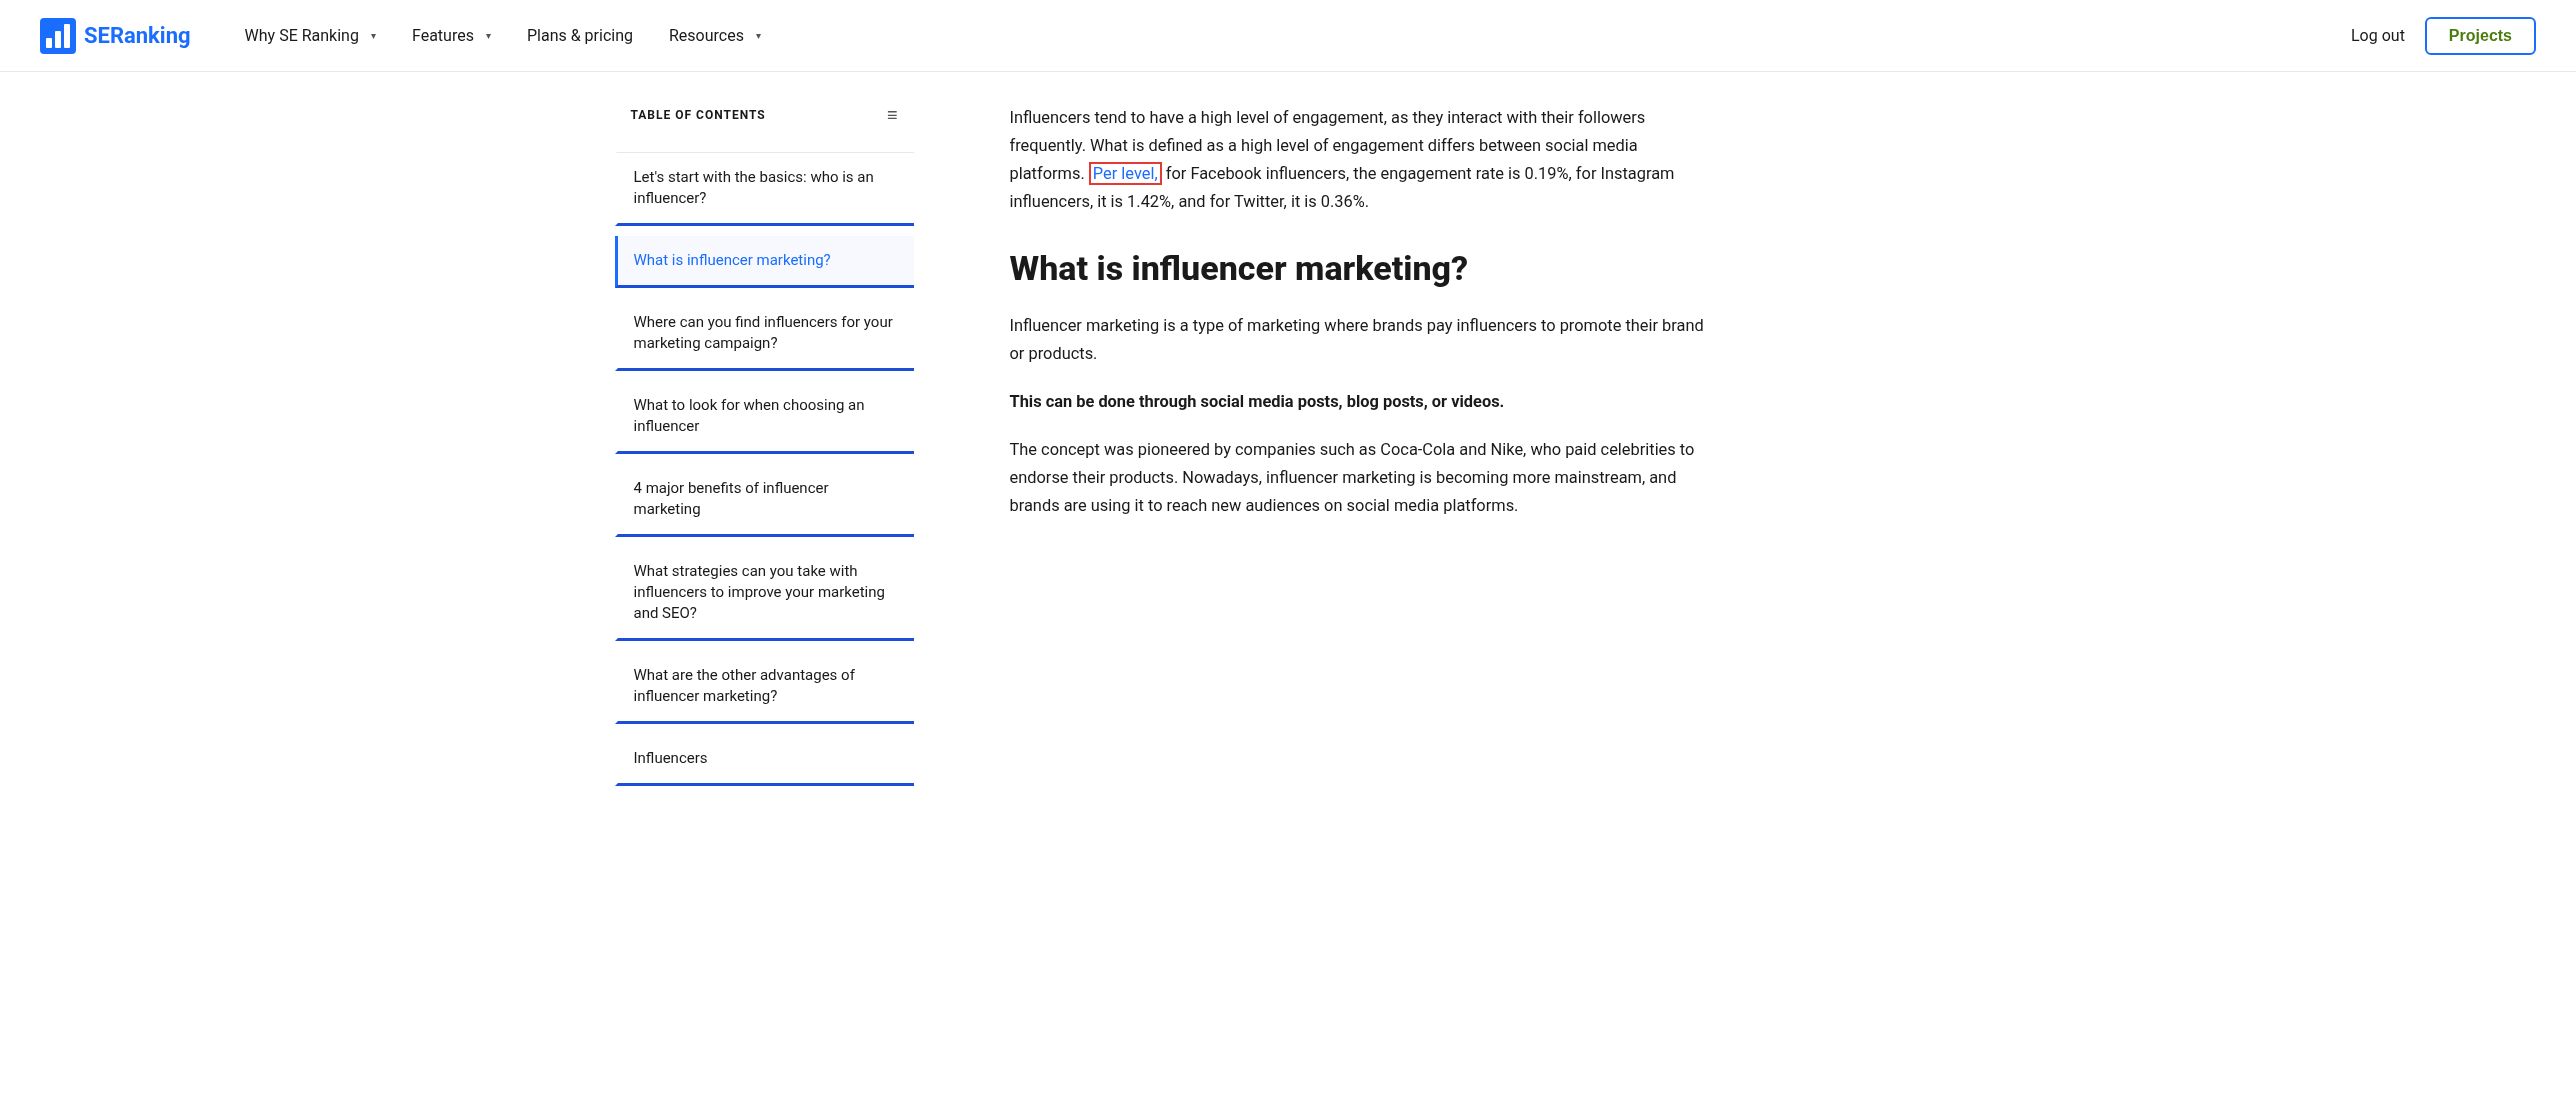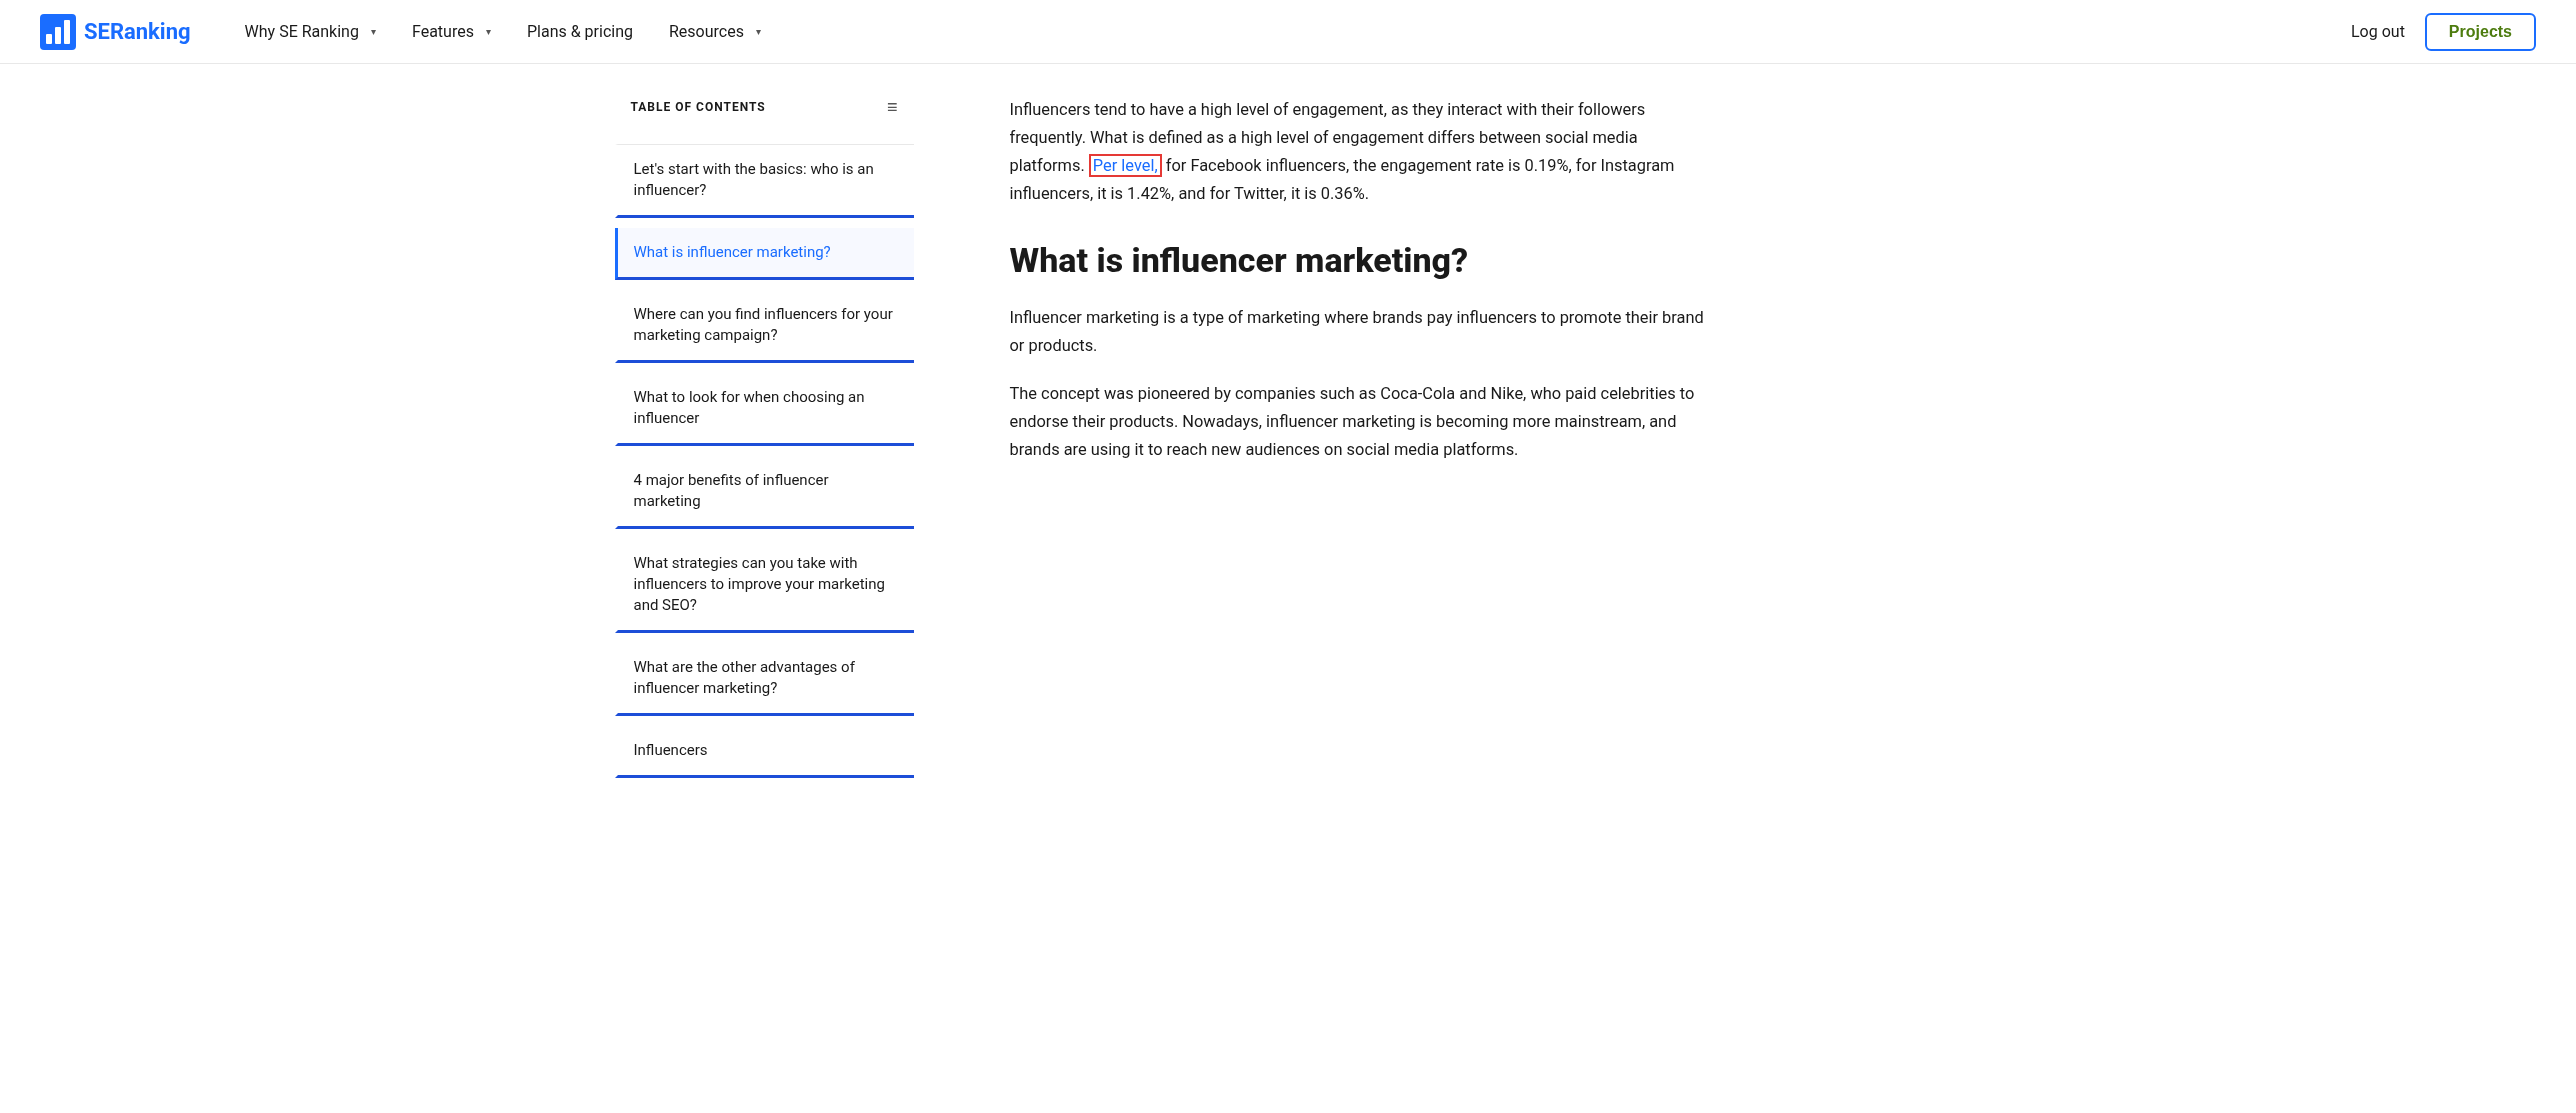--- a/index.html
+++ b/index.html
@@ -12,21 +12,21 @@
       background: #fff;
       color: #1a1a1a;
       font-size: 16px;
     }
 
     
     .navbar {
       display: flex;
       align-items: center;
       padding: 0 40px;
-      height: 64px;
+      height: 72px;
       border-bottom: 1px solid #e8e8e8;
       background: #fff;
       position: sticky;
       top: 0;
       z-index: 100;
     }
     .navbar-logo {
       display: flex;
       align-items: center;
       gap: 8px;
@@ -258,18 +258,19 @@
   <main class="main-content">
     <p class="intro-text">
       <span>Influencers tend to have a high level of engagement, as they interact with their followers frequently. What is defined as a high level of engagement differs between social media platforms.</span>
       <a class="per-post-link" href="#">Per level,</a><span> for Facebook influencers, the engagement rate is 0.19%, for Instagram influencers, it is 1.42%, and for Twitter, it is 0.36%.</span>
     </p>
 
     <h2 class="section-title">What is influencer marketing?</h2>
 
     <p class="section-text">Influencer marketing is a type of marketing where brands pay influencers to promote their brand or products.</p>
 
+    <p class="section-text-bold">This can be done through social media posts, blog posts, or videos.</p>
 
     <p class="section-text">The concept was pioneered by companies such as Coca-Cola and Nike, who paid celebrities to endorse their products. Nowadays, influencer marketing is becoming more mainstream, and brands are using it to reach new audiences on social media platforms.</p>
   </main>
 
 </div>
 
 
 </body></html>

